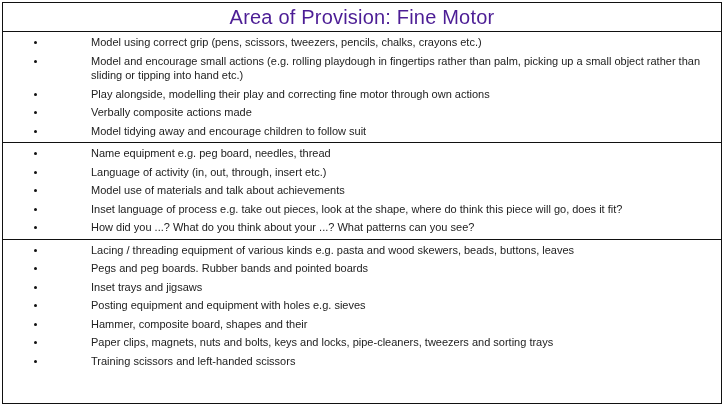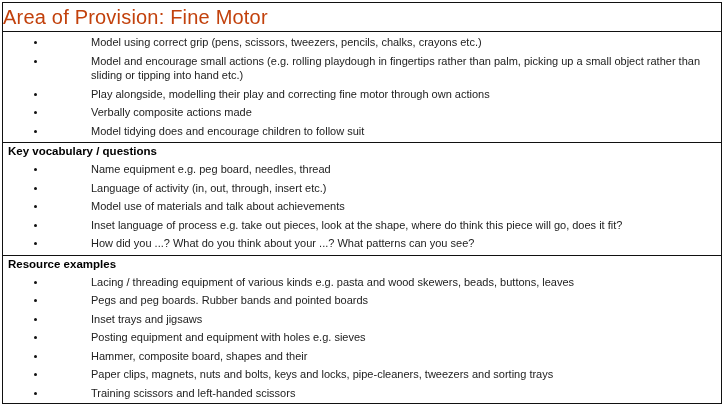--- a/index.html
+++ b/index.html
@@ -15,25 +15,25 @@
     position: absolute;
     left: 2px;
     top: 2px;
     width: 718px;
     height: 400px;
     border: 1.5px solid #111111;
     background: #ffffff;
     box-sizing: content-box;
   }
   .title {
-    text-align: left;
+    text-align: center;
     font-size: 20px;
     line-height: 22px;
     padding: 3px 0 3px 0;
-    color: #c2410c;
+    color: #4c1d95;
     border-bottom: 1.5px solid #111111;
     font-weight: 500;
     letter-spacing: 0.2px;
   }
   .section + .section {
     border-top: 1.5px solid #111111;
   }
   .section-header {
     font-weight: bold;
     font-size: 11.5px;
@@ -64,35 +64,33 @@
 
 <div class="sheet">
   <div class="title">Area of Provision: Fine Motor</div>
   <div class="sections">
       <section class="section">
         <ul class="bullet-list">
           <li>Model using correct grip (pens, scissors, tweezers, pencils, chalks, crayons etc.)</li>
           <li>Model and encourage small actions (e.g. rolling playdough in fingertips rather than palm, picking up a small object rather than sliding or tipping into hand etc.)</li>
           <li>Play alongside, modelling their play and correcting fine motor through own actions</li>
           <li>Verbally composite actions made</li>
-          <li>Model tidying does and encourage children to follow suit</li>
+          <li>Model tidying away and encourage children to follow suit</li>
         </ul>
       </section>
       <section class="section">
-        <div class="section-header">Key vocabulary / questions</div>
         <ul class="bullet-list">
           <li>Name equipment e.g. peg board, needles, thread</li>
           <li>Language of activity (in, out, through, insert etc.)</li>
           <li>Model use of materials and talk about achievements</li>
           <li>Inset language of process e.g. take out pieces, look at the shape, where do think this piece will go, does it fit?</li>
           <li>How did you ...? What do you think about your ...? What patterns can you see?</li>
         </ul>
       </section>
       <section class="section">
-        <div class="section-header">Resource examples</div>
         <ul class="bullet-list">
           <li>Lacing / threading equipment of various kinds e.g. pasta and wood skewers, beads, buttons, leaves</li>
           <li>Pegs and peg boards. Rubber bands and pointed boards</li>
           <li>Inset trays and jigsaws</li>
           <li>Posting equipment and equipment with holes e.g. sieves</li>
           <li>Hammer, composite board, shapes and their</li>
           <li>Paper clips, magnets, nuts and bolts, keys and locks, pipe-cleaners, tweezers and sorting trays</li>
           <li>Training scissors and left-handed scissors</li>
         </ul>
       </section>

